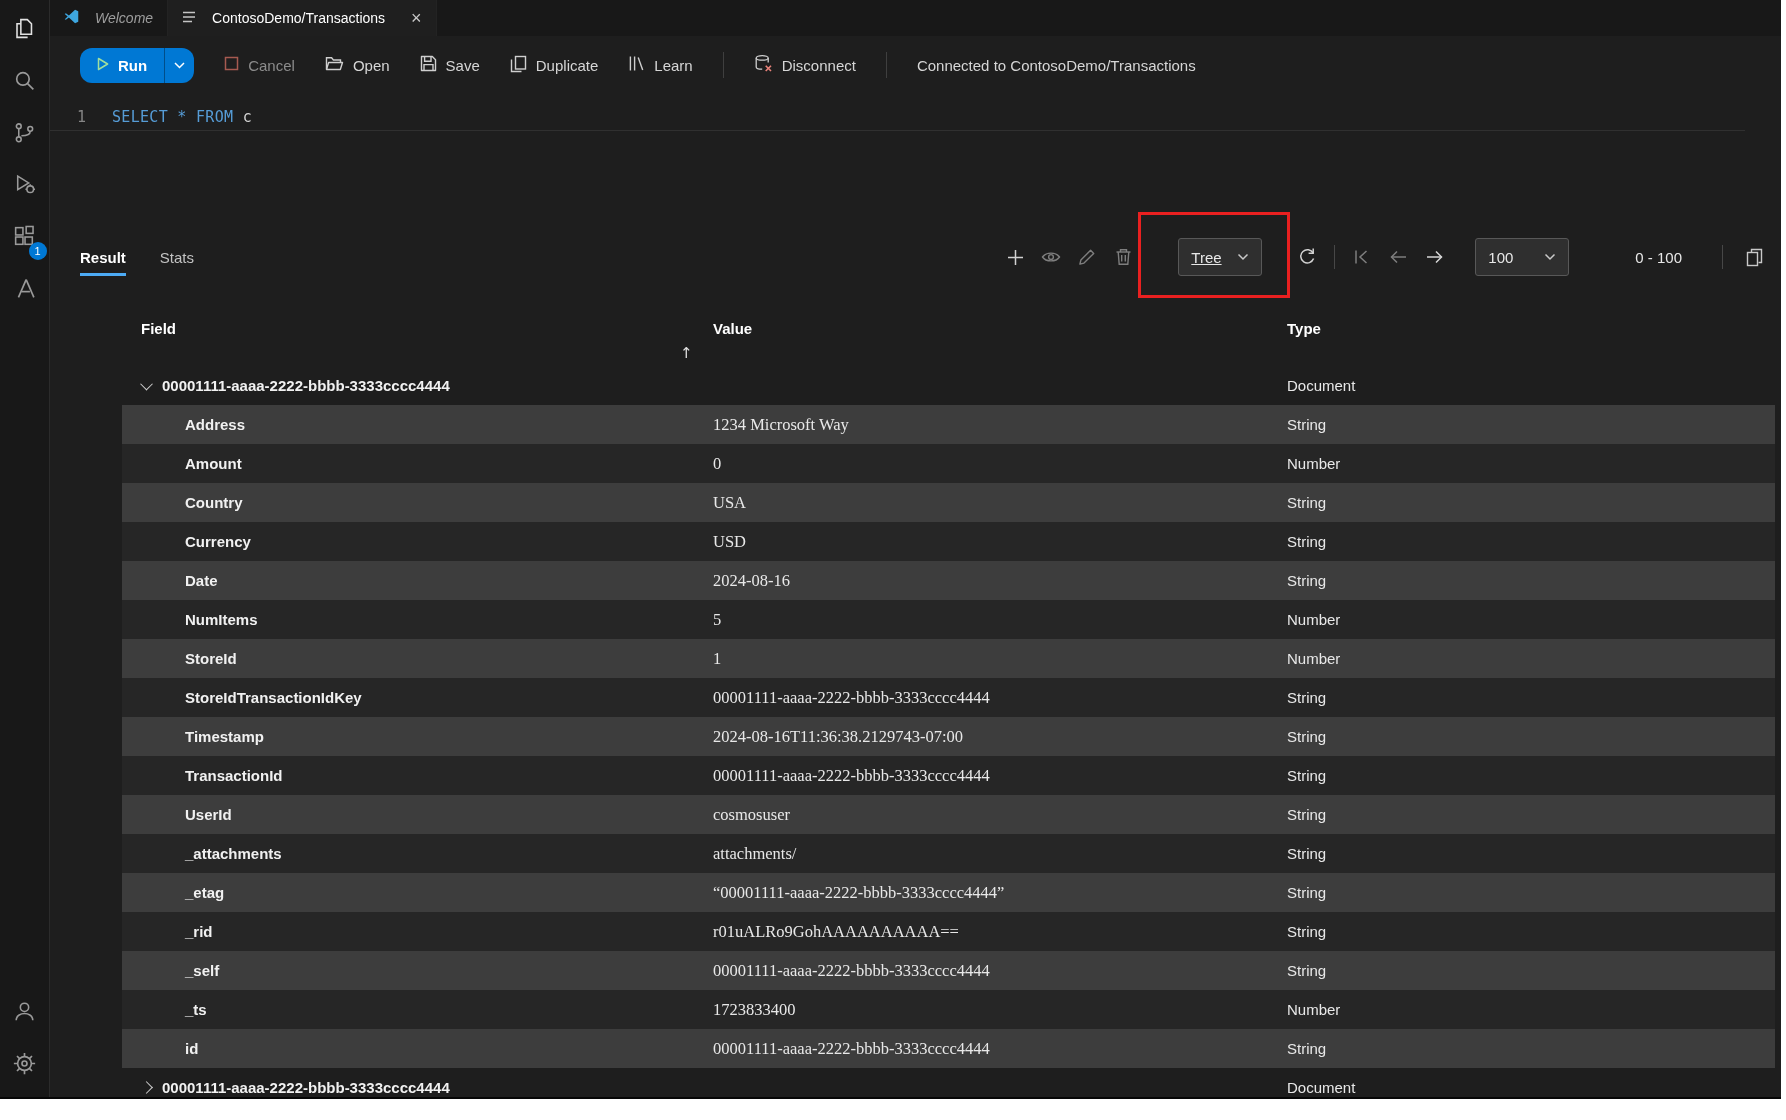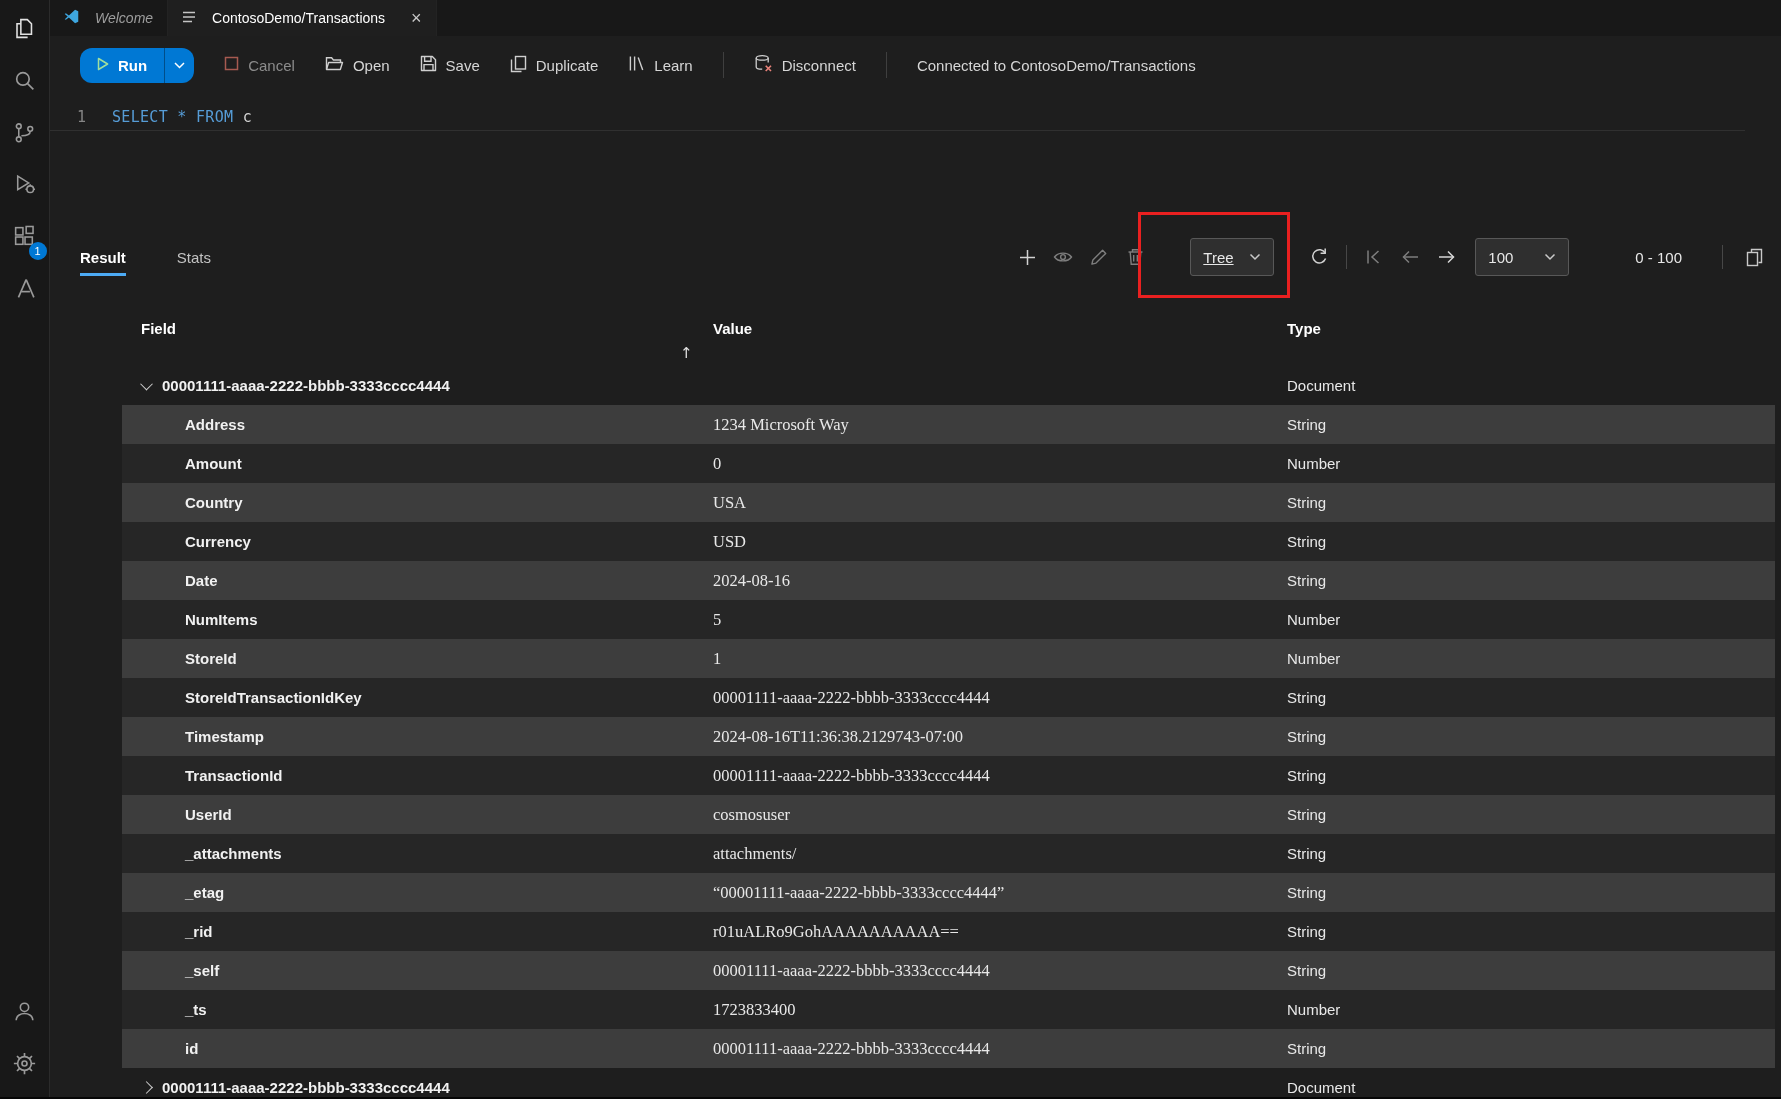--- a/index.html
+++ b/index.html
@@ -55,34 +55,34 @@
   .code-line { display: flex; align-items: center; height: 27px; margin-right: 36px;
                border-bottom: 1px solid #303030; cursor: text; }
   .line-no { width: 62px; text-align: right; padding-right: 26px; color: #858585;
              font: 15px "DejaVu Sans Mono", monospace; }
   .code { font: 15px "DejaVu Sans Mono", monospace; color: #d4d4d4; letter-spacing: .3px; }
   .code .kw { color: #569cd6; }
 
   
   .results-bar { height: 90px; flex: 0 0 90px; display: flex; align-items: center;
                  padding: 0 14px 0 30px; }
-  .rtabs { display: flex; gap: 51px; }
+  .rtabs { display: flex; gap: 34px; }
   .rtab { font-size: 15px; color: #c3c3c3; cursor: pointer; position: relative; }
   .rtab.active { color: #ffffff; font-weight: 700; }
   .rtab.active::after { content: ""; position: absolute; left: 0; right: 0; bottom: -10px;
                         height: 2.5px; background: #4dabf5; }
   .rb-right { margin-left: auto; display: flex; align-items: center; }
   .icon-btn { background: none; border: none; padding: 0; width: 26px; height: 26px;
               display: flex; align-items: center; justify-content: center; cursor: pointer; }
   .icon-btn + .icon-btn { margin-left: 10px; }
   .select { height: 38px; background: #2f2f2f; border: 1px solid #585858; border-radius: 3px;
             color: #e8e8e8; font-size: 15px; display: flex; align-items: center;
             justify-content: space-between; padding: 0 12px; cursor: pointer; }
   .select.tree { width: 84px; margin-left: 42px; text-decoration: underline; }
-  .select.page { width: 94px; margin-left: 16px; }
+  .select.page { width: 94px; margin-left: 28px; }
   .refresh-btn { margin-left: 32px; }
   .rb-div { width: 1px; height: 24px; background: #474747; margin: 0 14px; }
   .range-label { color: #e8e8e8; font-size: 15px; margin-left: 66px; }
   .rb-div2 { width: 1px; height: 24px; background: #474747; margin-left: 40px; }
   .copy-btn { margin-left: 18px; }
 
   
   .annotation { position: absolute; left: 1138px; top: 212px; width: 152px; height: 86px;
                 border: 3px solid #e92020; z-index: 30; pointer-events: none; }
 

